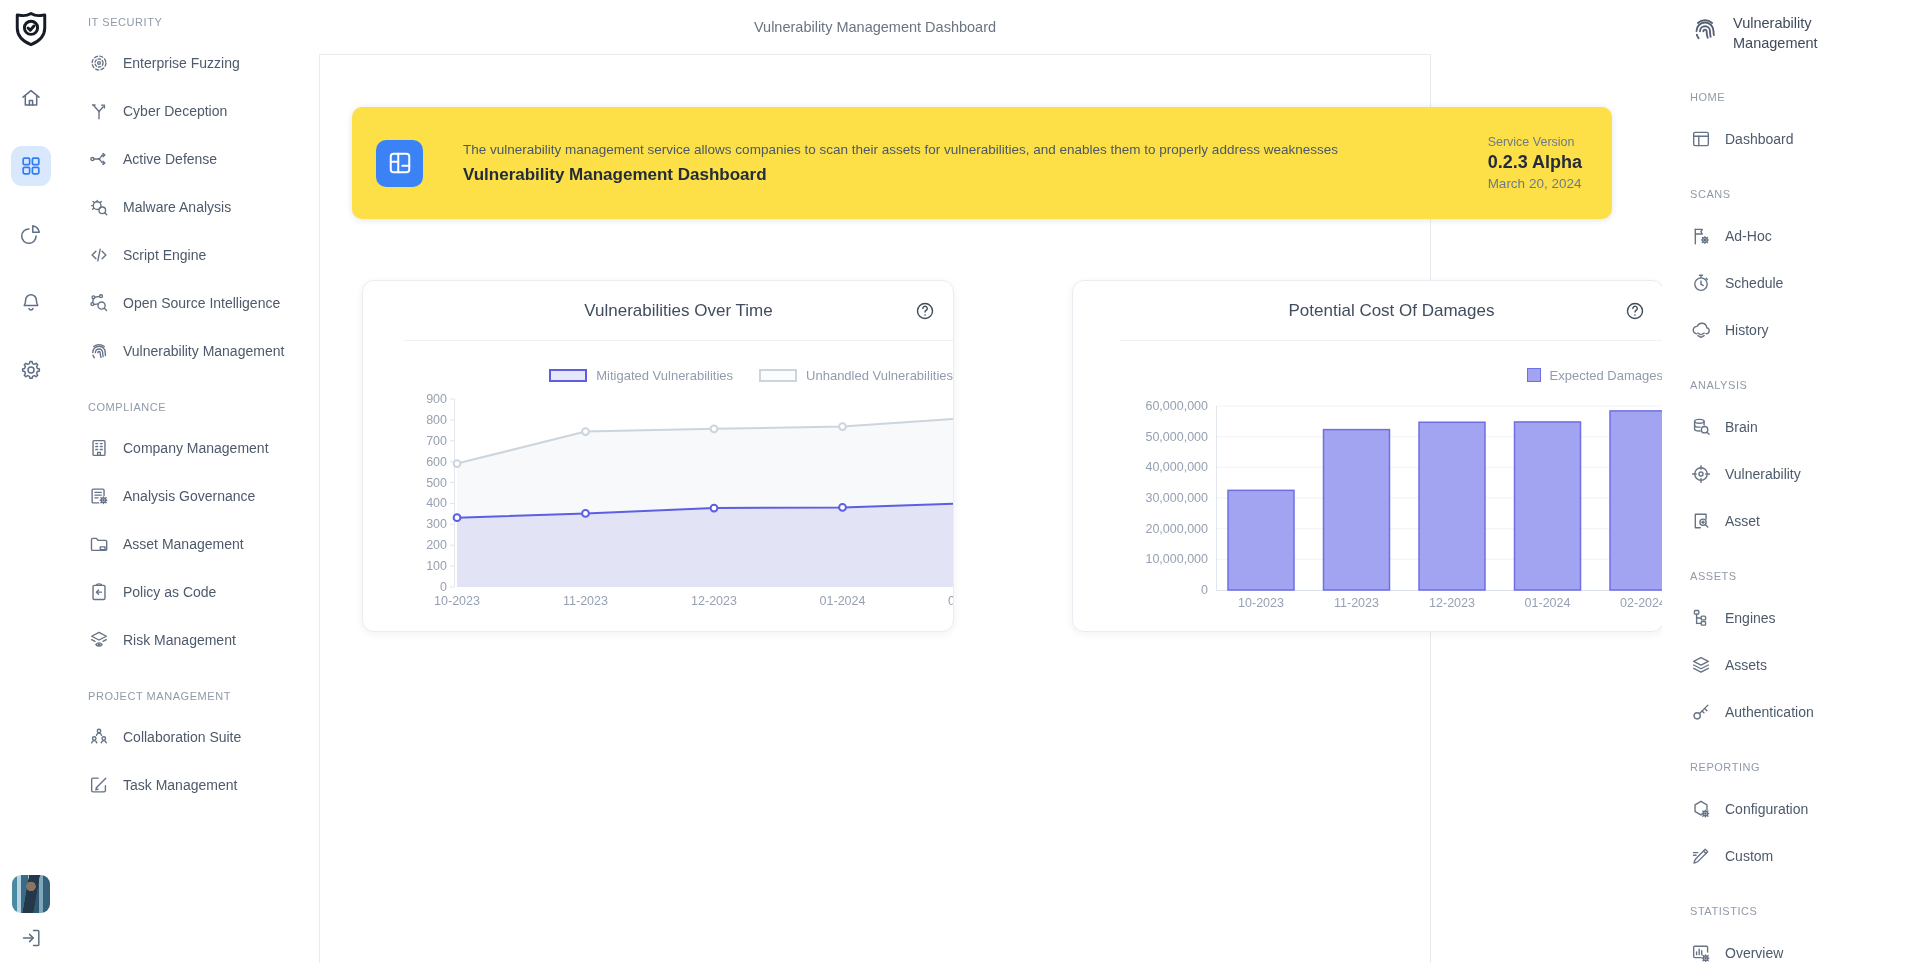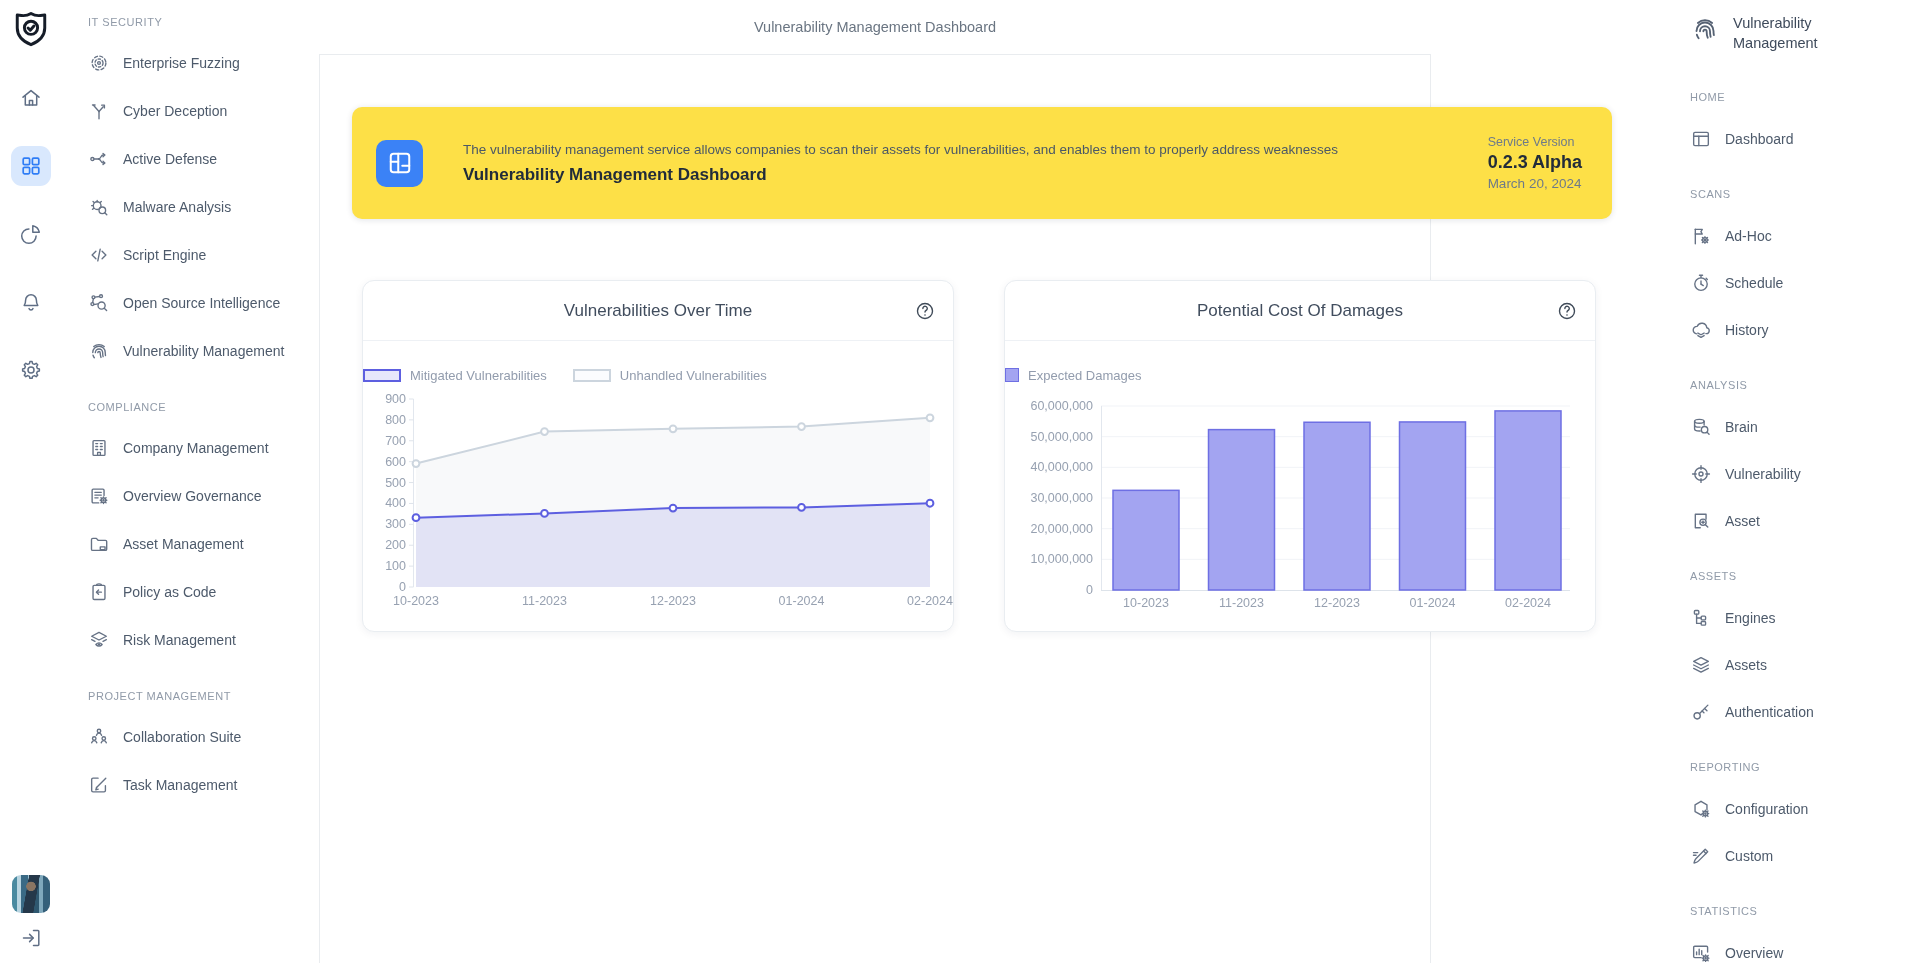--- a/index.html
+++ b/index.html
@@ -51,26 +51,26 @@
   .hero-text{flex:1;}
   .hero-desc{font-size:13.5px;color:#4b5866;}
   .hero-title{font-size:17px;font-weight:bold;color:#222c3a;margin-top:8px;}
   .hero-version{text-align:left;white-space:nowrap;}
   .v-label{font-size:12.5px;color:#6e7a89;}
   .v-num{font-size:18px;font-weight:bold;color:#222c3a;margin:3px 0;}
   .v-date{font-size:13.5px;color:#6e7a89;}
 
   .chart-card{position:absolute;top:225px;width:592px;height:352px;background:#fff;border:1px solid #e9edf1;
               border-radius:12px;box-shadow:0 2px 8px rgba(20,30,60,.06);box-sizing:border-box;overflow:hidden;}
-  #chart-card-1{left:42px;}
-  #chart-card-2{left:684px;}
+  #chart-card-1{left:42px;padding-left:41px;}
+  #chart-card-2{left:752px;padding-left:47px;}
   .cc-head{height:59px;border-bottom:1px solid #eef1f5;display:flex;align-items:center;justify-content:center;
            position:relative;font-size:17px;color:#414d5e;}
   .cc-help{position:absolute;right:17px;top:50%;transform:translateY(-50%);width:22px;height:22px;color:#3f4a58;cursor:pointer;}
-  .cc-legend{display:flex;justify-content:flex-start;align-items:center;gap:26px;margin-top:25px;height:18px;}
+  .cc-legend{display:flex;justify-content:flex-end;align-items:center;gap:26px;margin-top:25px;height:18px;}
   .lg-item{display:flex;align-items:center;gap:9px;font-size:13px;color:#929cad;cursor:pointer;}
   .lg-box{width:38px;height:13px;border:2px solid;box-sizing:border-box;}
   .lg-sq{width:14px;height:14px;box-sizing:border-box;}
   svg.plot{display:block;margin-top:6px;font-family:"Liberation Sans",sans-serif;}
 </style>
 </head>
 <body>
 
 <div class="rail">
   <div class="rail-logo">
@@ -215,21 +215,21 @@
         <span>Company Management</span>
       </div>
       <div class="nav-item">
         <span class="nav-ico"><svg viewBox="0 0 24 24" fill="none" stroke="currentColor" stroke-width="1.5" stroke-linecap="round" stroke-linejoin="round">
             <path d="M17.5 11.5V5.7a1.2 1.2 0 0 0-1.2-1.2H5.7a1.2 1.2 0 0 0-1.2 1.2v12.6a1.2 1.2 0 0 0 1.2 1.2h6"></path>
             <path d="M7.5 8h7M7.5 11h7M7.5 14h3.5"></path>
             <circle cx="16.9" cy="16.6" r="2.5"></circle>
             <circle cx="16.9" cy="16.6" r="0.7" fill="currentColor"></circle>
             <path d="M16.9 13.000000000000002v1M16.9 19.200000000000003v1M19.5 16.6h1M13.299999999999999 16.6h1M19 14.500000000000002l.7-.7M14.099999999999998 19.400000000000002l.7-.7M19 18.700000000000003l.7.7M14.099999999999998 13.8l.7.7"></path>
           </svg></span>
-        <span>Overview Governance</span>
+        <span>Analysis Governance</span>
       </div>
       <div class="nav-item">
         <span class="nav-ico"><svg viewBox="0 0 24 24" fill="none" stroke="currentColor" stroke-width="1.5" stroke-linecap="round" stroke-linejoin="round">
             <path d="M3.8 7.3c0-.8.6-1.4 1.4-1.4h3.9l1.9 2.1h8a1.4 1.4 0 0 1 1.4 1.4v8.2a1.4 1.4 0 0 1-1.4 1.4H5.2a1.4 1.4 0 0 1-1.4-1.4Z"></path>
             <path d="M13.4 15.2h5.2v2.9h-5.2z"></path>
           </svg></span>
         <span>Asset Management</span>
       </div>
       <div class="nav-item">
         <span class="nav-ico"><svg viewBox="0 0 24 24" fill="none" stroke="currentColor" stroke-width="1.5" stroke-linecap="round" stroke-linejoin="round">

